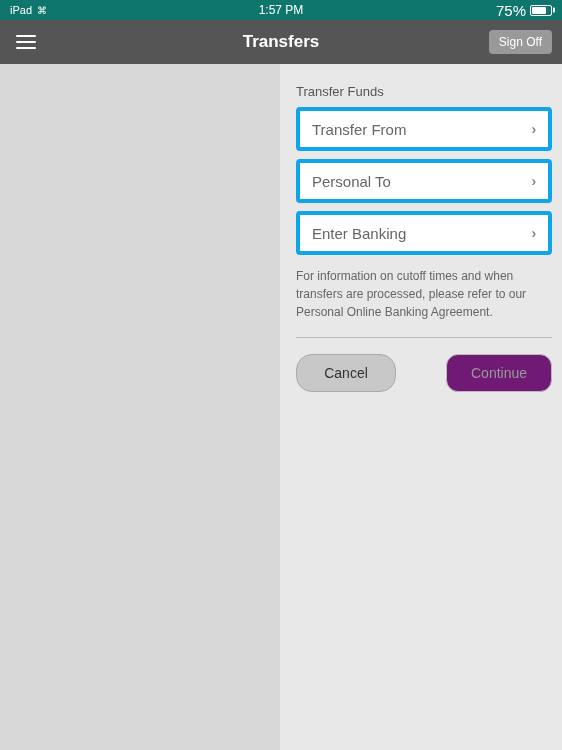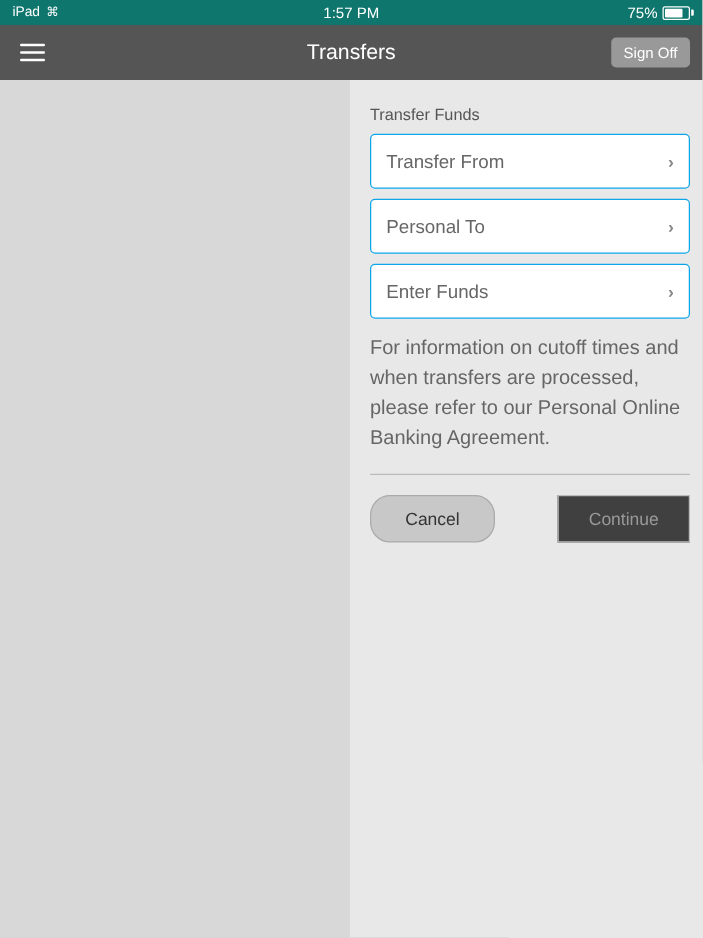--- a/index.html
+++ b/index.html
@@ -33,21 +33,21 @@
       left: 50%;
       transform: translateX(-50%);
       font-size: 12px;
       font-weight: 500;
       text-align: right;
     }
     .status-right {
       display: flex;
       align-items: center;
       gap: 4px;
-      font-size: 12px;
+      font-size: 15px;
     }
     .wifi-icon {
       font-size: 10px;
     }
     .battery-container {
       display: flex;
       align-items: center;
       gap: 2px;
     }
     .battery-box {
@@ -84,21 +84,21 @@
       height: 44px;
       display: flex;
       align-items: center;
       justify-content: center;
       position: relative;
       padding: 0 10px;
     }
     .nav-title {
       color: #fff;
       font-size: 17px;
-      font-weight: normal;
+      font-weight: bold;
     }
     .hamburger-btn {
       position: absolute;
       left: 12px;
       background: none;
       border: none;
       cursor: pointer;
       display: flex;
       flex-direction: column;
       gap: 4px;
@@ -145,21 +145,21 @@
 
     .section-title {
       font-size: 13px;
       color: #555;
       margin-bottom: 8px;
     }
 
     
     .form-row {
       background: #fff;
-      border: 1px solid #0ea5e9;
+      border: 4px solid #0ea5e9;
       border-radius: 4px;
       margin-bottom: 8px;
       display: flex;
       align-items: center;
       justify-content: space-between;
       padding: 0 12px;
       height: 44px;
       cursor: pointer;
     }
     .form-row-label {
@@ -167,21 +167,21 @@
       color: #666;
     }
     .chevron-icon {
       color: #888;
       font-size: 14px;
       font-weight: bold;
     }
 
     
     .info-text {
-      font-size: 16px;
+      font-size: 12px;
       color: #666;
       line-height: 1.5;
       margin-top: 12px;
       margin-bottom: 16px;
     }
 
     
     .divider {
       border: none;
       border-top: 1px solid #bbb;
@@ -198,23 +198,23 @@
       border: 1px solid #aaa;
       border-radius: 16px;
       font-size: 14px;
       font-weight: 500;
       color: #333;
       padding: 10px 24px;
       cursor: pointer;
       min-width: 100px;
     }
     .btn-continue {
-      background: #404040;
+      background: #701a75;
       border: 1px solid #bbb;
-      border-radius: 0;
+      border-radius: 12px;
       font-size: 14px;
       color: #999;
       padding: 10px 24px;
       cursor: pointer;
       flex: 1;
       margin-left: 40px;
     }
   </style>
 </head>
 <body>
@@ -257,21 +257,21 @@
       <span class="form-row-label">Transfer From</span>
       <span class="chevron-icon">›</span>
     </div>
 
     <div class="form-row">
       <span class="form-row-label">Personal To</span>
       <span class="chevron-icon">›</span>
     </div>
 
     <div class="form-row">
-      <span class="form-row-label">Enter Funds</span>
+      <span class="form-row-label">Enter Banking</span>
       <span class="chevron-icon">›</span>
     </div>
 
     <p class="info-text">For information on cutoff times and when transfers are processed, please refer to our Personal Online Banking Agreement.</p>
 
     <hr class="divider">
 
     <div class="buttons-row">
       <button class="btn-cancel">Cancel</button>
       <button class="btn-continue">Continue</button>

